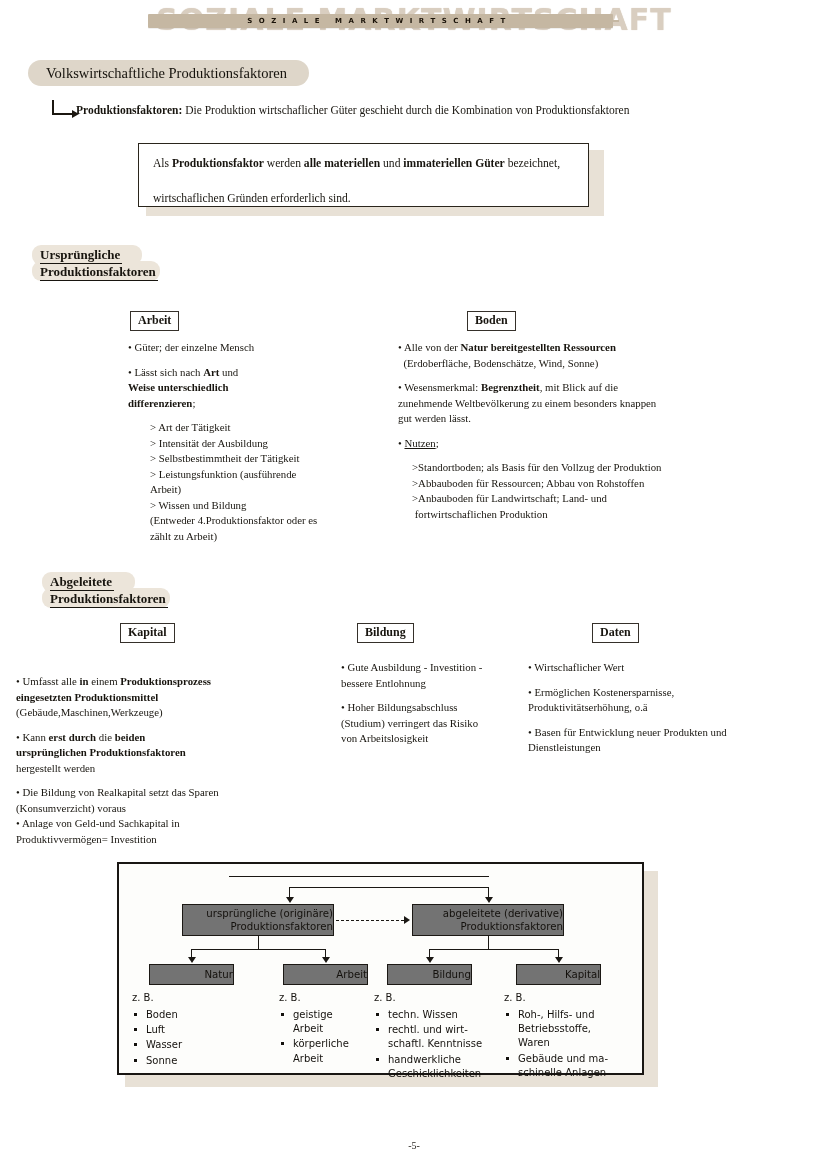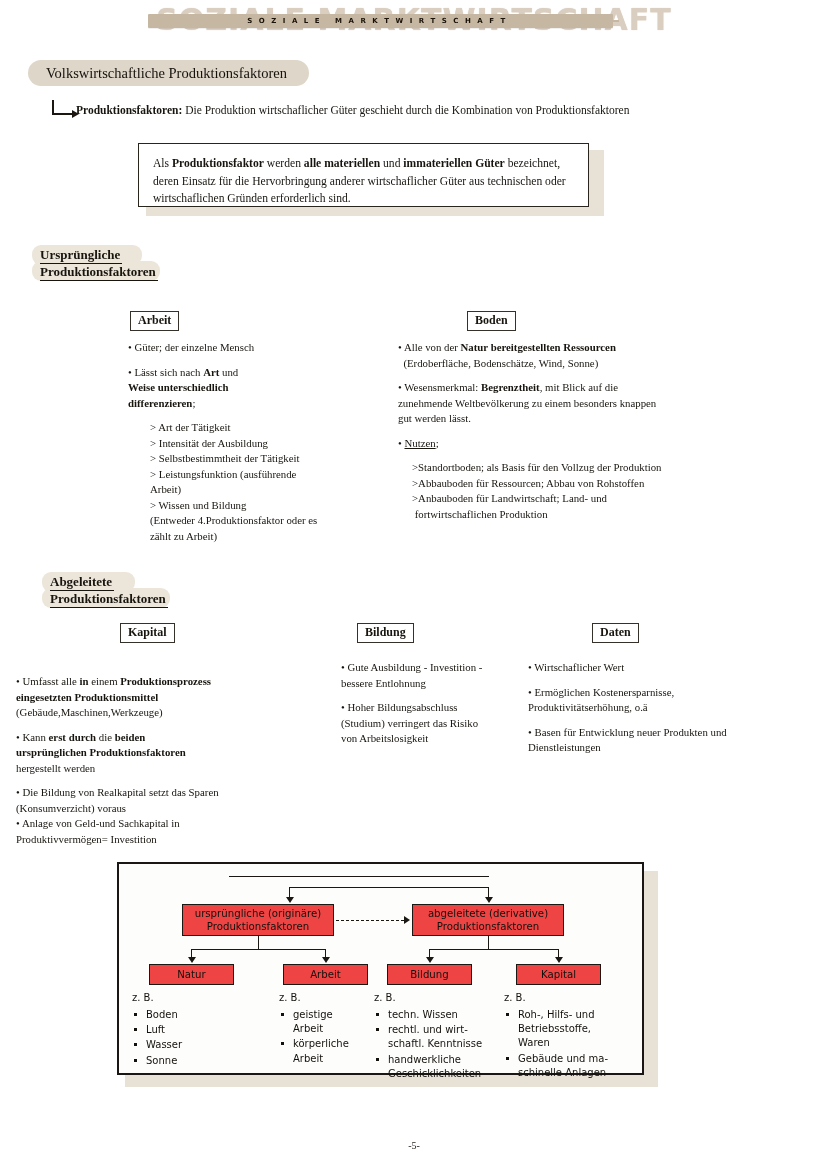--- a/index.html
+++ b/index.html
@@ -193,28 +193,28 @@
     position: absolute;
     left: 117px; top: 862px;
     width: 527px; height: 213px;
     background: #fdfdfb;
     border: 2.2px solid #191613;
     box-sizing: border-box;
   }
   .dbox {
     position: absolute;
     border: 1.3px solid #1b1814;
-    background: #ef4444;
+    background: #737373;
     box-sizing: border-box;
     font-family: "DejaVu Sans", sans-serif;
     font-size: 10.2px;
     color: #14110d;
     display: flex;
     flex-direction: column;
-    align-items: center;
+    align-items: flex-end;
     justify-content: center;
     line-height: 1.28;
     text-align: center;
   }
   .ln-h { position: absolute; height: 1.3px; background: #1b1814; }
   .ln-v { position: absolute; width: 1.3px; background: #1b1814; }
   .arw-d {
     position: absolute;
     width: 0; height: 0;
     border-left: 4px solid transparent;
@@ -289,21 +289,21 @@
       <div class="h"></div>
       <div class="tip"></div>
   </div>
   <div class="lead-text">
     <b>Produktionsfaktoren:</b><span> Die Produktion wirtschaflicher Güter geschieht durch die Kombination von Produktionsfaktoren</span>
   </div>
 
   <div class="defbox-shadow"></div>
   <div class="defbox">
     <span>Als </span><b>Produktionsfaktor</b><span> werden </span><b>alle materiellen</b><span> und </span><b>immateriellen Güter</b><span> bezeichnet,</span><br>
-    <span>deren Einsatz für die Hervorbringung anderer wirtschaflicher Güter aus technischen oder</span><br>
+    <br>
     <span>wirtschaflichen Gründen erforderlich sind.</span>
   </div>
 
   <div class="group-hl" style="left:32px; top:245px; width:110px; height:20px;"></div>
   <div class="group-hl" style="left:32px; top:261px; width:128px; height:20px;"></div>
   <div class="group-label" style="left:40px; top:247px;">
     <span class="ln">Ursprüngliche</span><br>
     <span class="ln">Produktionsfaktoren</span>
   </div>
 

